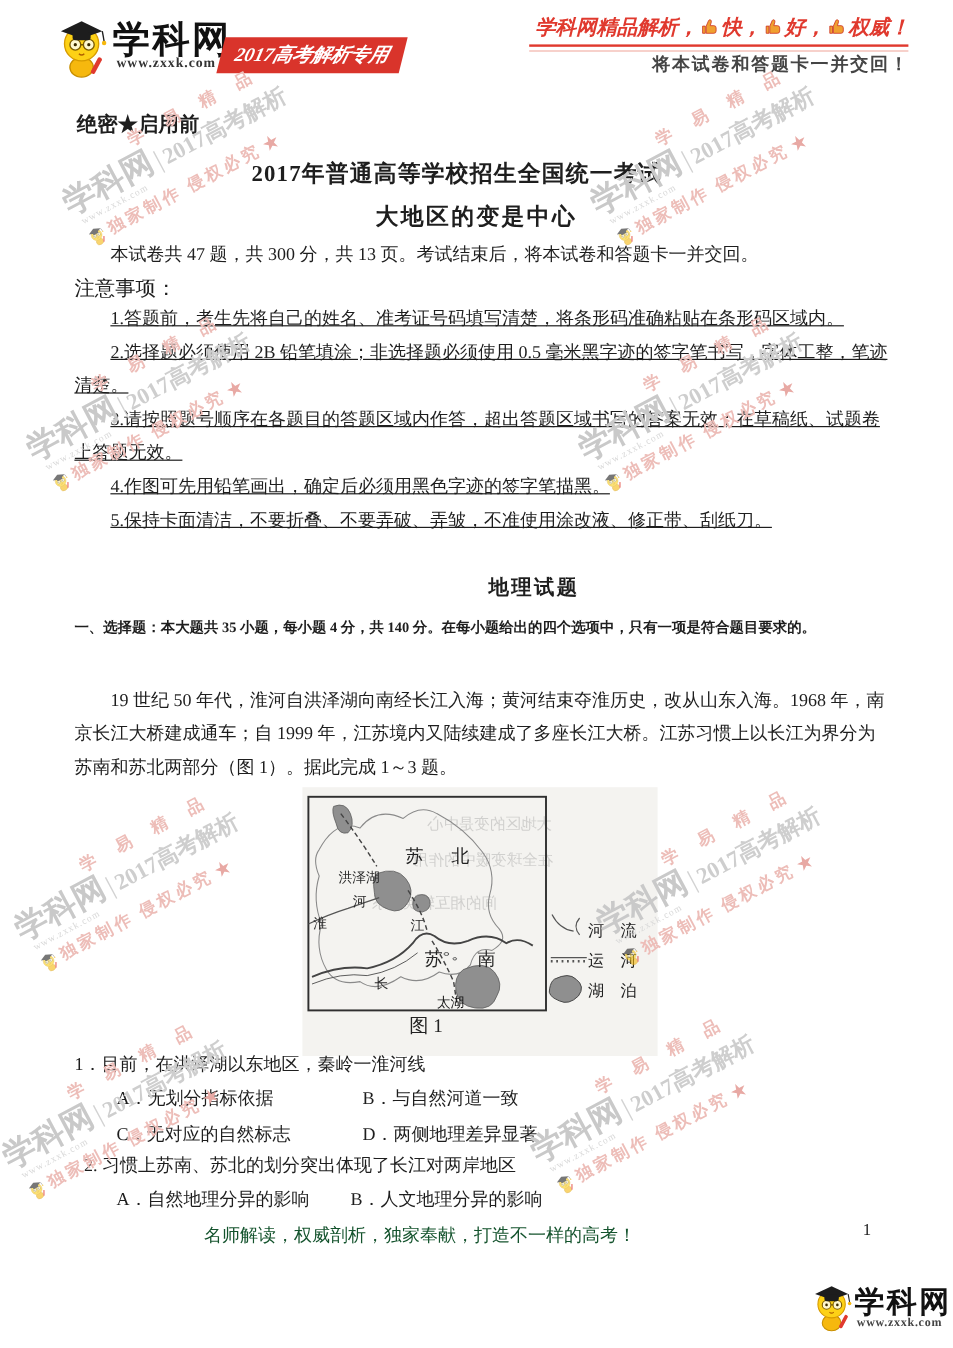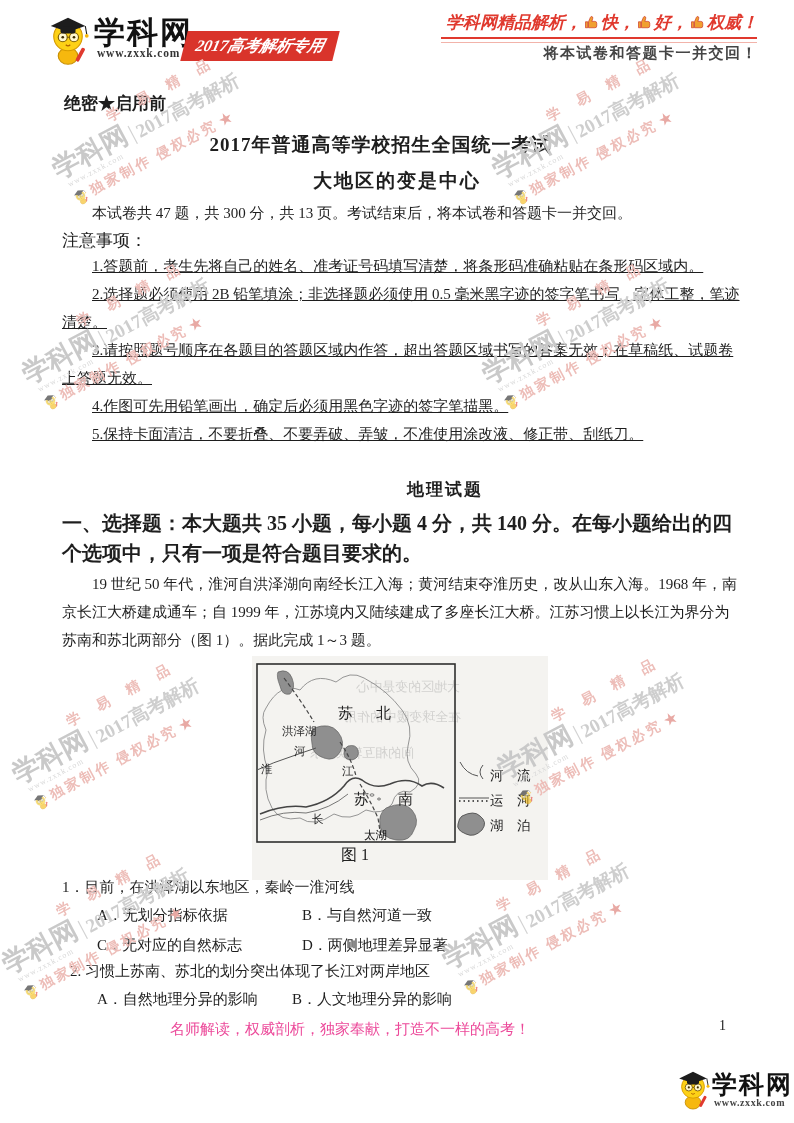--- a/index.html
+++ b/index.html
@@ -22,32 +22,32 @@
   
   .secrecy{font-size:17px;font-weight:700;}
   .doc-title{width:761px;text-align:center;font-size:19px;font-weight:700;letter-spacing:1px;}
   .doc-subtitle{width:794px;text-align:center;font-size:19px;font-weight:700;letter-spacing:2px;}
   .intro,.notices{font-size:15px;line-height:28px;}
   .indent{text-indent:2em;}
   .notices{width:678px;}
   .notices p{margin:0;text-indent:2em;text-decoration:underline;}
   .notice-title{font-size:17px;}
   .geo-title{width:794px;text-align:center;font-size:17px;font-weight:700;letter-spacing:2px;padding-left:48px;}
-  .sec-intro{width:680px;font-size:20px;font-weight:700;line-height:30px;}
+  .sec-intro{width:680px;font-size:12px;font-weight:700;line-height:30px;}
   .passage{width:680px;font-size:15px;line-height:28px;text-indent:2em;}
   .qstem{font-size:15px;}
   .qopt{font-size:15px;}
 
   
   .figure{left:252px;top:656px;width:296px;height:224px;background:#f4f3f0;}
   .fig-caption{left:252px;top:845px;width:206px;text-align:center;font-size:16px;color:#222;}
   .bleed{position:absolute;transform:scaleX(-1);color:#8a8a8a;opacity:.33;font-size:13px;white-space:nowrap;}
 
   
-  .footer-slogan{width:700px;text-align:center;font-size:15px;color:#ec4899;}
+  .footer-slogan{width:700px;text-align:center;font-size:15px;color:#14532d;}
   .page-number{font-size:14px;color:#222;}
   .foot-brand{font-size:25px;font-weight:900;letter-spacing:2px;color:#111;}
   .foot-url{font-size:10px;font-weight:700;color:#444;letter-spacing:.6px;}
 
   
   #wm-layer{position:absolute;left:0;top:0;width:794px;height:1123px;pointer-events:none;z-index:5;}
   .wm{position:absolute;mix-blend-mode:multiply;}
   .wm-rot{transform:rotate(-28deg);transform-origin:left bottom;width:240px;}
   .wm-l1{margin-left:72px;font-size:14px;letter-spacing:8px;color:#edbdb8;font-weight:700;}
   .wm-l2{display:flex;align-items:flex-end;gap:3px;line-height:1;}

